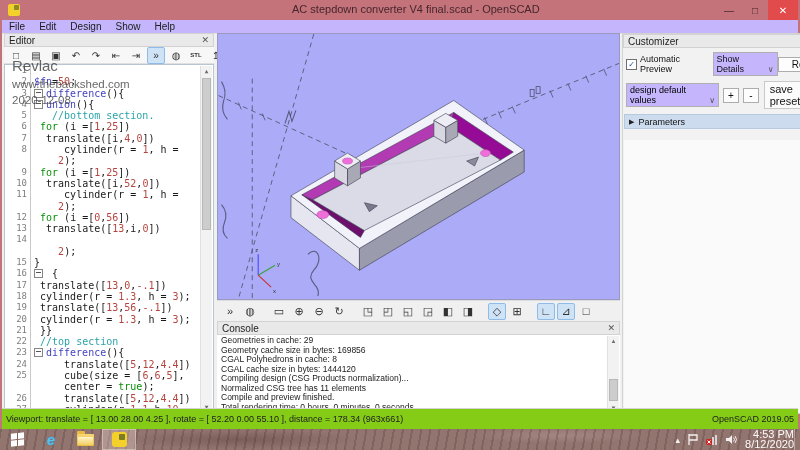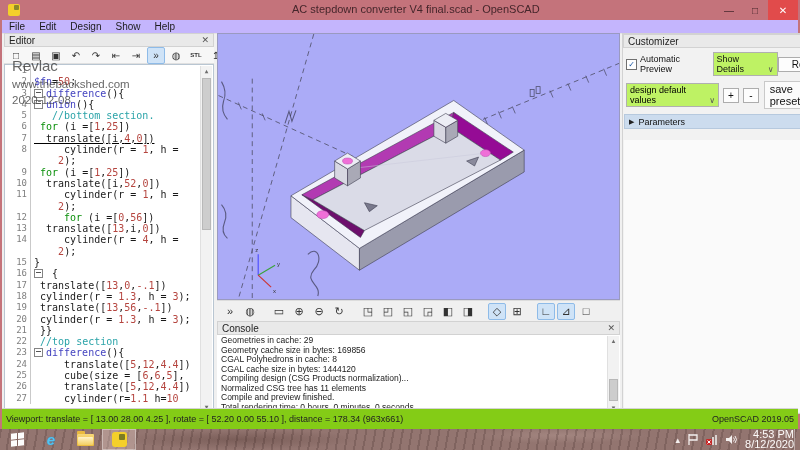--- a/index.html
+++ b/index.html
@@ -64,21 +64,21 @@
   
   #console{position:absolute;left:215px;top:321px;width:403px;height:93px;background:#fff;}
   #conbody{position:absolute;left:1px;right:13px;top:14px;bottom:1px;padding:1px 3px;
            font-size:8.5px;line-height:9.5px;color:#1a1a1a;overflow:hidden;}
   #console .vscroll{top:15px;}
   
   #customizer{position:absolute;left:620px;top:33px;width:214px;bottom:15px;background:#f2f2f2;border:1px solid #d2d2d2;box-sizing:border-box;}
   .crow1{display:flex;align-items:center;padding:4px 3px 3px 3px;font-size:9px;color:#111;}
   .cbx{width:9px;height:9px;border:1px solid #707070;background:#fff;font-size:8px;line-height:9px;
        text-align:center;color:#1a57a5;margin-right:3px;flex:none;}
-  .sel{border:1px solid #b0b0b0;background:#bef264;padding:1px 3px;display:flex;align-items:flex-end;font-size:9px;}
+  .sel{border:1px solid #b0b0b0;background:#c4b5fd;padding:1px 3px;display:flex;align-items:flex-end;font-size:9px;}
   .sel .chev{margin-left:auto;padding-left:6px;color:#555;font-size:8px;}
   #detailsel{width:62px;margin-left:4px;}
   .btn{border:1px solid #adadad;background:#fdfdfd;font-size:10px;padding:1px 6px;text-align:center;color:#111;}
   #resetbtn{margin-left:auto;width:44px;}
   .crow2{display:flex;align-items:center;padding:2px 3px 4px 3px;font-size:9px;}
   #presetsel{width:86px;}
   .sq{width:14px;margin-left:4px;padding:1px 0;}
   #savepreset{margin-left:5px;font-size:11px;border:1px solid #c9c9c9;background:#fbfbfb;padding:1px 5px;color:#111;}
   #paramrow{margin:1px 1px;background:#ccdcee;border:1px solid #b6c9de;height:13px;display:flex;
             align-items:center;font-size:9px;color:#111;padding-left:4px;}
@@ -177,42 +177,43 @@
           </span>
         </div>
     <div id="codearea">
       <div>
             <div class="crow"><span class="gut">1</span><span class="ctext" style="display: flex;"><span></span></span></div>
             <div class="crow"><span class="gut">2</span><span class="ctext" style="display: flex;"><span><span class="tk-m">$fn</span><span class="tk-p">=</span><span class="tk-n">50</span><span class="tk-p">;</span></span></span></div>
             <div class="crow"><span class="gut">3</span><span class="ctext" style="display: flex;"><span><span class="tk-f"></span><span class="tk-m">difference</span><span class="tk-p">(){</span></span></span></div>
             <div class="crow"><span class="gut">4</span><span class="ctext" style="display: flex;"><span><span class="tk-f"></span><span class="tk-m">union</span><span class="tk-p">(){</span></span></span></div>
             <div class="crow"><span class="gut">5</span><span class="ctext" style="display: flex;"><span><span class="tk-p">   </span><span class="tk-c">//bottom section.</span></span></span></div>
             <div class="crow"><span class="gut">6</span><span class="ctext" style="display: flex;"><span><span class="tk-p"> </span><span class="tk-k">for</span><span class="tk-p"> (i =[</span><span class="tk-n">1</span><span class="tk-p">,</span><span class="tk-n">25</span><span class="tk-p">])</span></span></span></div>
-            <div class="crow"><span class="gut">7</span><span class="ctext" style="display: flex; text-decoration: underline;"><span><span class="tk-p">  translate([i,</span><span class="tk-n">4</span><span class="tk-p">,</span><span class="tk-n">0</span><span class="tk-p">])</span></span></span></div>
+            <div class="crow"><span class="gut">7</span><span class="ctext" style="display: flex;"><span><span class="tk-p">  translate([i,</span><span class="tk-n">4</span><span class="tk-p">,</span><span class="tk-n">0</span><span class="tk-p">])</span></span></span></div>
             <div class="crow"><span class="gut">8</span><span class="ctext" style="display: flex;"><span><span class="tk-p">     cylinder(r = </span><span class="tk-n">1</span><span class="tk-p">, h =</span></span><span class="wrapmark">↵</span></span></div>
             <div class="crow"><span class="gut"></span><span class="ctext" style="display: flex;"><span><span class="tk-p">    </span><span class="tk-n">2</span><span class="tk-p">);</span></span></span></div>
             <div class="crow"><span class="gut">9</span><span class="ctext" style="display: flex;"><span><span class="tk-p"> </span><span class="tk-k">for</span><span class="tk-p"> (i =[</span><span class="tk-n">1</span><span class="tk-p">,</span><span class="tk-n">25</span><span class="tk-p">])</span></span></span></div>
             <div class="crow"><span class="gut">10</span><span class="ctext" style="display: flex;"><span><span class="tk-p">  translate([i,</span><span class="tk-n">52</span><span class="tk-p">,</span><span class="tk-n">0</span><span class="tk-p">])</span></span></span></div>
             <div class="crow"><span class="gut">11</span><span class="ctext" style="display: flex;"><span><span class="tk-p">     cylinder(r = </span><span class="tk-n">1</span><span class="tk-p">, h =</span></span><span class="wrapmark">↵</span></span></div>
             <div class="crow"><span class="gut"></span><span class="ctext" style="display: flex;"><span><span class="tk-p">    </span><span class="tk-n">2</span><span class="tk-p">);</span></span></span></div>
-            <div class="crow"><span class="gut">12</span><span class="ctext" style="display: flex; margin-left: 24px;"><span><span class="tk-p"> </span><span class="tk-k">for</span><span class="tk-p"> (i =[</span><span class="tk-n">0</span><span class="tk-p">,</span><span class="tk-n">56</span><span class="tk-p">])</span></span></span></div>
+            <div class="crow"><span class="gut">12</span><span class="ctext" style="display: flex;"><span><span class="tk-p"> </span><span class="tk-k">for</span><span class="tk-p"> (i =[</span><span class="tk-n">0</span><span class="tk-p">,</span><span class="tk-n">56</span><span class="tk-p">])</span></span></span></div>
             <div class="crow"><span class="gut">13</span><span class="ctext" style="display: flex;"><span><span class="tk-p">  translate([</span><span class="tk-n">13</span><span class="tk-p">,i,</span><span class="tk-n">0</span><span class="tk-p">])</span></span></span></div>
-            <div class="crow"><span class="gut">14</span><span class="ctext" style="display: flex;"><span><span class="tk-p">     cylinder(r = </span><span class="tk-n">4</span><span class="tk-p">, h =</span></span><span class="wrapmark">↵</span></span></div>
+            <div class="crow"><span class="gut">14</span></div>
             <div class="crow"><span class="gut"></span><span class="ctext" style="display: flex;"><span><span class="tk-p">    </span><span class="tk-n">2</span><span class="tk-p">);</span></span></span></div>
             <div class="crow"><span class="gut">15</span><span class="ctext" style="display: flex;"><span><span class="tk-p">}</span></span></span></div>
             <div class="crow"><span class="gut">16</span><span class="ctext" style="display: flex;"><span><span class="tk-f"></span><span class="tk-p"> {</span></span></span></div>
             <div class="crow"><span class="gut">17</span><span class="ctext" style="display: flex;"><span><span class="tk-p"> translate([</span><span class="tk-n">13</span><span class="tk-p">,</span><span class="tk-n">0</span><span class="tk-p">,</span><span class="tk-n">-.1</span><span class="tk-p">])</span></span></span></div>
             <div class="crow"><span class="gut">18</span><span class="ctext" style="display: flex;"><span><span class="tk-p"> cylinder(r = </span><span class="tk-n">1.3</span><span class="tk-p">, h = </span><span class="tk-n">3</span><span class="tk-p">);</span></span></span></div>
             <div class="crow"><span class="gut">19</span><span class="ctext" style="display: flex;"><span><span class="tk-p"> translate([</span><span class="tk-n">13</span><span class="tk-p">,</span><span class="tk-n">56</span><span class="tk-p">,</span><span class="tk-n">-.1</span><span class="tk-p">])</span></span></span></div>
             <div class="crow"><span class="gut">20</span><span class="ctext" style="display: flex;"><span><span class="tk-p"> cylinder(r = </span><span class="tk-n">1.3</span><span class="tk-p">, h = </span><span class="tk-n">3</span><span class="tk-p">);</span></span></span></div>
             <div class="crow"><span class="gut">21</span><span class="ctext" style="display: flex;"><span><span class="tk-p"> }}</span></span></span></div>
             <div class="crow"><span class="gut">22</span><span class="ctext" style="display: flex; align-items: center;"><span><span class="tk-p"> </span><span class="tk-c">//top section</span></span></span></div>
             <div class="crow"><span class="gut">23</span><span class="ctext" style="display: flex;"><span><span class="tk-f"></span><span class="tk-m">difference</span><span class="tk-p">(){</span></span></span></div>
             <div class="crow"><span class="gut">24</span><span class="ctext" style="display: flex;"><span><span class="tk-p">     translate([</span><span class="tk-n">5</span><span class="tk-p">,</span><span class="tk-n">12</span><span class="tk-p">,</span><span class="tk-n">4.4</span><span class="tk-p">])</span></span></span></div>
             <div class="crow"><span class="gut">25</span><span class="ctext" style="display: flex;"><span><span class="tk-p">     cube(size = [</span><span class="tk-n">6</span><span class="tk-p">,</span><span class="tk-n">6</span><span class="tk-p">,</span><span class="tk-n">5</span><span class="tk-p">],</span></span><span class="wrapmark">↵</span></span></div>
+            <div class="crow"><span class="gut"></span><span class="ctext" style="display: flex;"><span><span class="tk-p">     center = </span><span class="tk-t">true</span><span class="tk-p">);</span></span></span></div>
             <div class="crow"><span class="gut">26</span><span class="ctext" style="display: flex;"><span><span class="tk-p">     translate([</span><span class="tk-n">5</span><span class="tk-p">,</span><span class="tk-n">12</span><span class="tk-p">,</span><span class="tk-n">4.4</span><span class="tk-p">])</span></span></span></div>
             <div class="crow"><span class="gut">27</span><span class="ctext" style="display: flex;"><span><span class="tk-p">     cylinder(r=</span><span class="tk-n">1.1</span><span class="tk-p"> h=</span><span class="tk-n">10</span></span><span class="wrapmark">↵</span></span></div>
           </div>
       <div class="vscroll">
         <div class="sarrow up">▲</div>
         <div class="sthumb" id="edthumb"></div>
         <div class="sarrow dn">▼</div>
       </div>
     </div>
     <div id="watermark">

